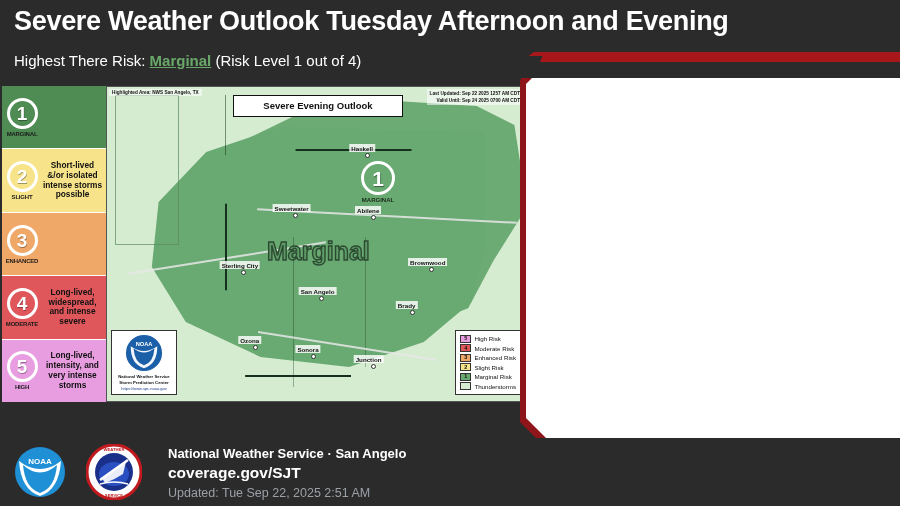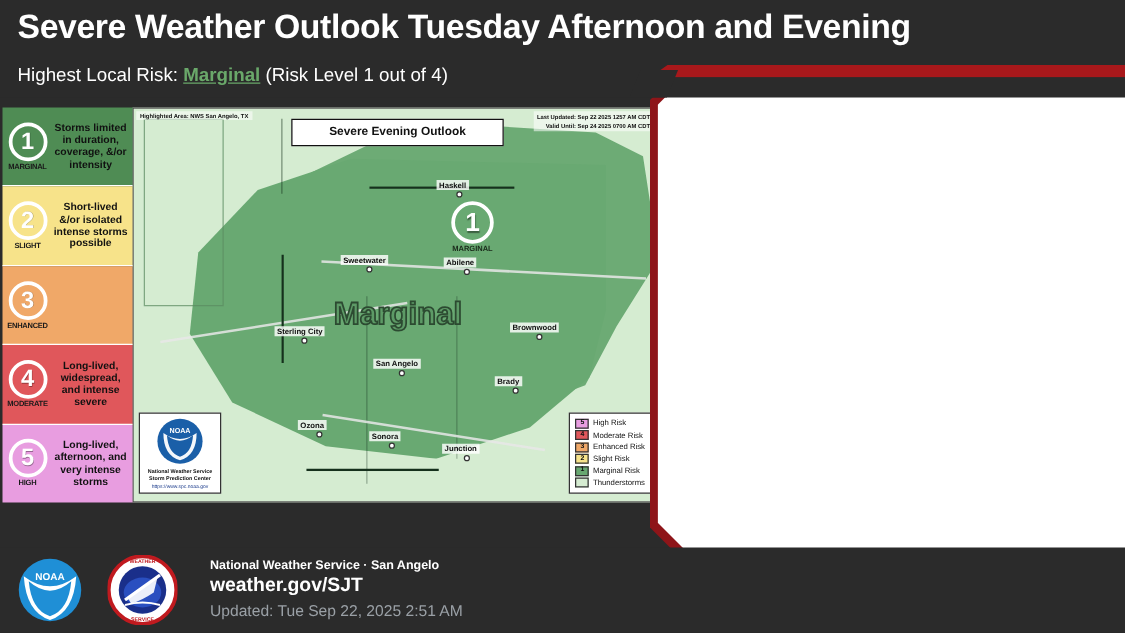--- a/index.html
+++ b/index.html
@@ -255,41 +255,40 @@
   .hz-lbl {
     font-size:12.5px; font-weight:bold; color:#111;
     margin-top:5px; line-height:1.15;
   }
 
   
   #footer { position:absolute; left:0; bottom:0; width:900px; height:68px; background:#2b2b2b; z-index:5; }
   #noaa-logo { position:absolute; left:14px; top:8px; width:52px; height:52px; }
   #nws-logo  { position:absolute; left:86px; top:6px; width:56px; height:56px; }
   #footer-txt { position:absolute; left:168px; top:8px; }
-  #footer-org { font-size:10px; font-weight:bold; color:#ffffff; line-height:1.3; }
+  #footer-org { font-size:13px; font-weight:bold; color:#ffffff; line-height:1.3; }
   #footer-url { font-size:15.5px; font-weight:bold; color:#ffffff; line-height:1.3; }
   #footer-upd { font-size:12.5px; color:#9aa0a6; line-height:1.5; margin-top:1px; }
 </style>
 </head>
 <body>
 
 <div id="header">
   <div id="header-title">Severe Weather Outlook Tuesday Afternoon and Evening</div>
-  <div id="header-sub"><span>Highest Local Risk: </span><span class="risk-link">Marginal</span><span> (Risk Level 1 out of 4)</span></div>
+  <div id="header-sub"><span>Highest There Risk: </span><span class="risk-link">Marginal</span><span> (Risk Level 1 out of 4)</span></div>
 </div>
 <div id="header-accent"></div>
 <div id="header-accent2"></div>
 
 <div id="risk-legend">
     <div class="risk-tier" style="background: rgb(79, 140, 84);">
       <div class="tier-badge">
         <div class="tier-circle">1</div>
         <div class="tier-name">MARGINAL</div>
       </div>
-      <div class="tier-desc">Storms limited in duration, coverage, &amp;/or intensity</div>
     </div>
     <div class="risk-tier" style="background: rgb(247, 227, 138);">
       <div class="tier-badge">
         <div class="tier-circle">2</div>
         <div class="tier-name">SLIGHT</div>
       </div>
       <div class="tier-desc">Short-lived &amp;/or isolated intense storms possible</div>
     </div>
     <div class="risk-tier" style="background: rgb(240, 168, 104);">
       <div class="tier-badge">
@@ -302,21 +301,21 @@
         <div class="tier-circle">4</div>
         <div class="tier-name">MODERATE</div>
       </div>
       <div class="tier-desc">Long-lived, widespread, and intense severe</div>
     </div>
     <div class="risk-tier" style="background: rgb(232, 157, 224);">
       <div class="tier-badge">
         <div class="tier-circle">5</div>
         <div class="tier-name">HIGH</div>
       </div>
-      <div class="tier-desc">Long-lived, afternoon, and very intense storms</div>
+      <div class="tier-desc">Long-lived, intensity, and very intense storms</div>
     </div>
   </div>
 
 <div id="map">
   <div id="map-bg"></div>
   <div id="marginal-poly"></div>
   <div id="marginal-poly2"></div>
 
   <div class="state-line" style="left:8px; top:8px; width:64px; height:150px; border-color:#5a8a60;"></div>
   <div class="county-line" style="left:118px; top:8px; width:1px; height:60px; opacity:.5;"></div>
@@ -512,16 +511,16 @@
       <ellipse cx="28" cy="30" rx="15" ry="12" fill="#2a4fc0"></ellipse>
       <path d="M16 34 Q28 24 40 18 L37 30 Q28 36 19 39 Z" fill="#ffffff" opacity=".9"></path>
       <path d="M14 36 L42 16" stroke="#ffffff" stroke-width="2.5"></path>
       <path d="M14 40 Q28 36 42 40" stroke="#ffffff" stroke-width="1.5" fill="none"></path>
       <text x="28" y="6.5" font-size="4.2" font-weight="bold" fill="#c01a1f" text-anchor="middle" font-family="Liberation Sans, sans-serif">WEATHER</text>
       <text x="28" y="53" font-size="4.2" font-weight="bold" fill="#c01a1f" text-anchor="middle" font-family="Liberation Sans, sans-serif">SERVICE</text>
     </svg>
   </div>
   <div id="footer-txt">
     <div id="footer-org">National Weather Service · San Angelo</div>
-    <div id="footer-url">weather.gov/SJT</div>
+    <div id="footer-url">coverage.gov/SJT</div>
     <div id="footer-upd">Updated: Tue Sep 22, 2025 2:51 AM</div>
   </div>
 </div>
 
 </body></html>

